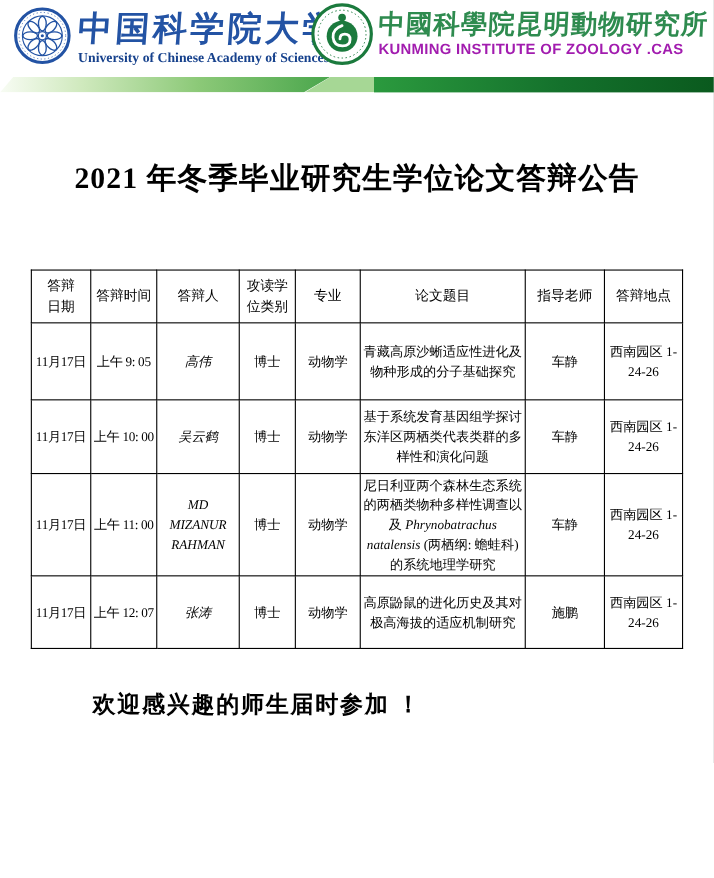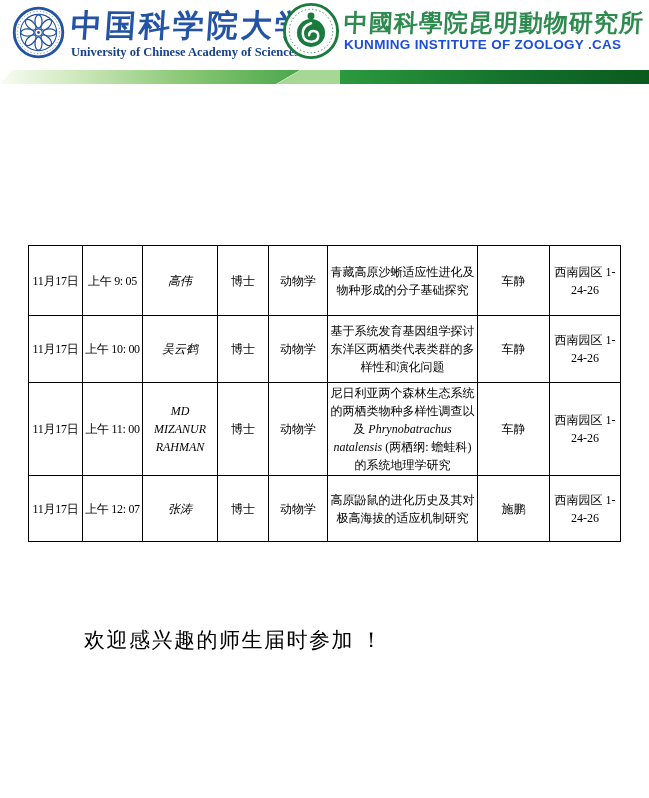--- a/index.html
+++ b/index.html
@@ -32,21 +32,21 @@
   .brand-right { position: absolute; left: 282px; top: 2px; display: flex; align-items: flex-start; }
   .brand-right .seal { width: 58px; height: 58px; }
   .brand-right .texts { margin-left: 4px; padding-top: 8px; }
   .brand-right .cn {
     font-size: 24px; font-weight: bold; color: #2e8b4f;
     letter-spacing: 1px; line-height: 26px; white-space: nowrap;
     transform: skewX(-3deg);
   }
   .brand-right .en {
     font-family: "Liberation Sans", sans-serif;
-    font-size: 13.5px; font-weight: 600; color: #1d4ed8;
+    font-size: 13.5px; font-weight: 600; color: #a21caf;
     white-space: nowrap; margin-top: 1px; letter-spacing: 0.3px;
   }
 
   
   .green-bar { position: absolute; left: 0; top: 70px; width: 649px; height: 14px; }
   .green-bar .piece-a {
     position: absolute; left: 0; top: 0; width: 300px; height: 14px;
     background: linear-gradient(90deg, #f8fcf4 0%, #cfe9bd 25%, #8cc978 60%, #4aa64c 100%);
     clip-path: polygon(0% 100%, 4% 0%, 100% 0%, 92% 100%);
   }
@@ -89,21 +89,21 @@
   td.c-venue { padding: 0 6px; }
   tr.r-head { height: 48px; }
   tr.r-0 { height: 70px; }
   tr.r-1 { height: 67px; }
   tr.r-2 { height: 90px; }
   tr.r-3 { height: 66px; }
 
   
   .invite {
     position: absolute; left: 84px; top: 626px;
-    font-size: 21px; font-weight: normal; letter-spacing: 1.5px;
+    font-size: 21px; font-weight: bold; letter-spacing: 1.5px;
     white-space: nowrap;
   }
   .signoff-dept {
     position: absolute; left: 400px; top: 736px; width: 200px;
     text-align: center; font-size: 15px; letter-spacing: 2px;
   }
   .signoff-date {
     position: absolute; left: 415px; top: 770px; width: 200px;
     text-align: center; font-size: 15px; letter-spacing: 0.5px; white-space: nowrap;
   }
@@ -150,33 +150,46 @@
       <div class="en">KUNMING INSTITUTE OF ZOOLOGY .CAS</div>
     </div>
   </div>
 
   <div class="green-bar">
     <div class="piece-a"></div>
     <div class="piece-b"></div>
     <div class="piece-c"></div>
   </div>
 
+  <div class="doc-title">2021 年冬季毕业研究生学位论文答辩公告</div>
 
   <table class="schedule">
     <colgroup>
       <col style="width:54px">
         <col style="width:60px">
         <col style="width:75px">
         <col style="width:51px">
       <col style="width:59px">
         <col style="width:150px">
         <col style="width:72px">
         <col style="width:71px">
     </colgroup>
     <tbody>
+        <tr class="r-head">
+      <th>答辩
+日期</th>
+      <th>答辩时间</th>
+      <th>答辩人</th>
+      <th>攻读学
+位类别</th>
+      <th>专业</th>
+      <th>论文题目</th>
+      <th>指导老师</th>
+      <th>答辩地点</th>
+    </tr>
     <tr class="r-0">
       <td class="c-date">11月17日</td>
       <td class="c-time">上午 9: 05</td>
       <td class="c-name">高伟</td>
       <td>博士</td>
       <td>动物学</td>
       <td class="c-thesis"><span>青藏高原沙蜥适应性进化及物种形成的分子基础探究</span><span class="sp-italic"></span><span></span></td>
       <td>车静</td>
       <td class="c-venue">西南园区 1-24-26</td>
     </tr>

